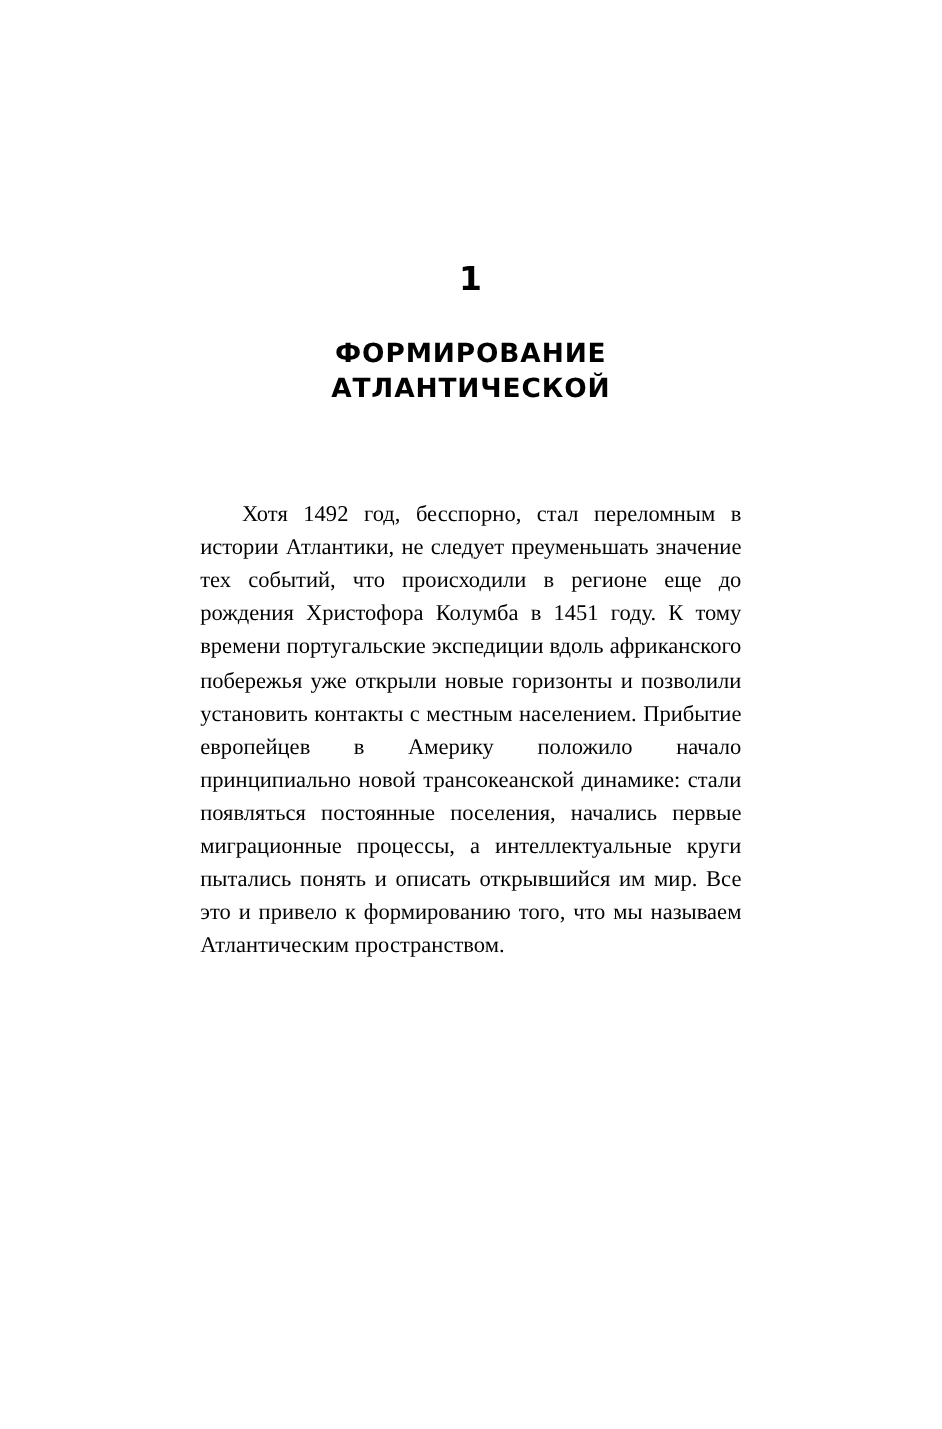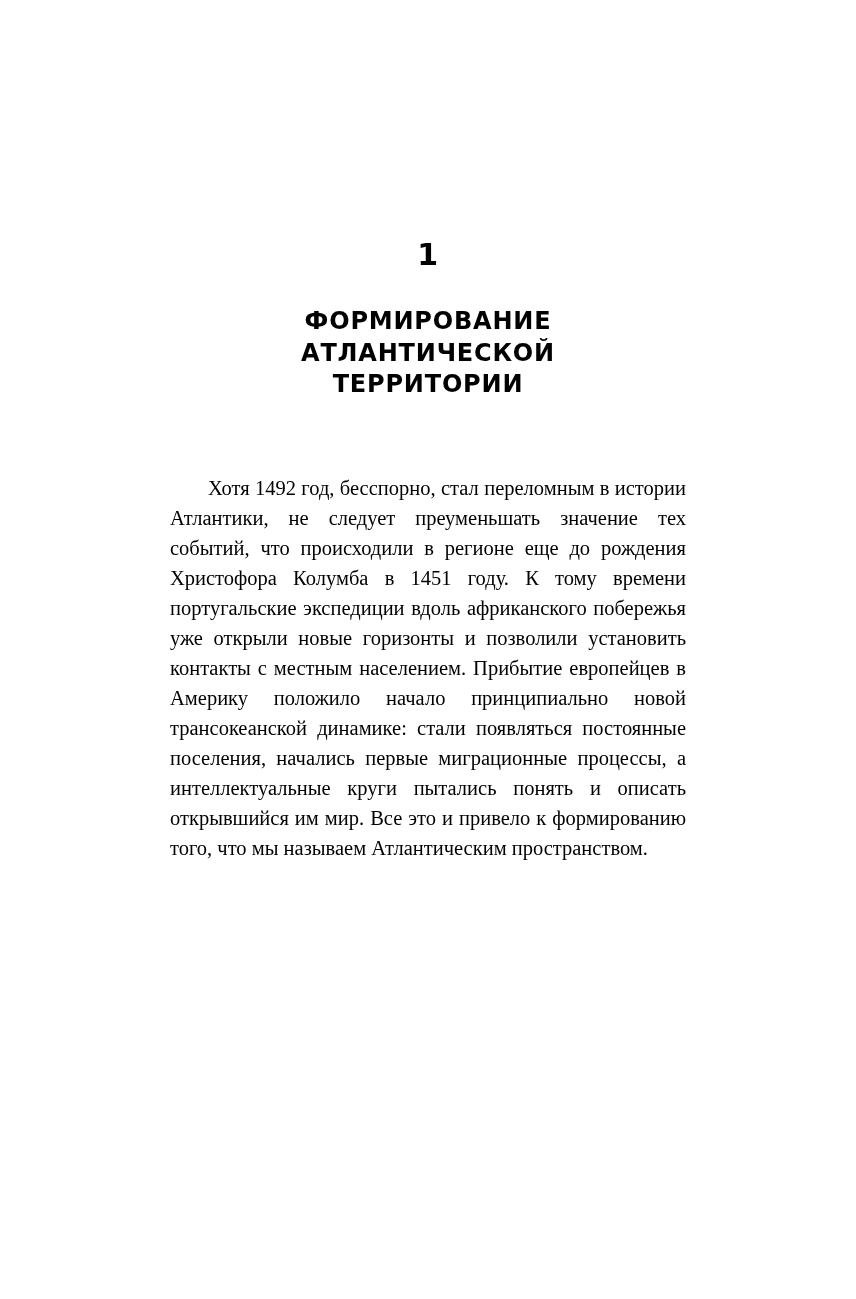--- a/index.html
+++ b/index.html
@@ -40,38 +40,37 @@
     font-size: 24px;
     line-height: 1.32;
     letter-spacing: 0.8px;
     text-transform: uppercase;
   }
   .chapter-title .line {
     display: block;
     white-space: nowrap;
   }
   .body-text {
-    margin: 0;
+    margin: 12px;
     padding-top: 72px;
     font-family: "Liberation Serif", serif;
     font-size: 20.5px;
     line-height: 1.465;
     text-align: justify;
     text-indent: 38px;
     hyphens: manual;
   }
 </style>
 </head>
 <body>
 
 <div class="page">
 
   <div class="chapter-number">1</div>
 
   <h1 class="chapter-title">
     <span class="line">ФОРМИРОВАНИЕ</span>
     <span class="line">АТЛАНТИЧЕСКОЙ</span>
-    <span class="line">ТЕРРИТОРИИ</span>
   </h1>
 
   <p class="body-text">Хотя 1492 год, бесспорно, стал переломным в истории Атлантики, не следует преуменьшать значение тех событий, что происходили в регионе еще до рождения Христофора Колумба в 1451 году. К тому времени португальские экспедиции вдоль африканского побережья уже открыли новые горизонты и позволили установить контакты с местным населением. Прибытие европейцев в Америку положило начало принципиально новой трансокеанской динамике: стали появляться постоянные поселения, начались первые миграционные процессы, а интеллектуальные круги пытались понять и описать открывшийся им мир. Все это и привело к формированию того, что мы называем Атлантическим пространством.</p>
 
 </div>
 
 </body></html>

